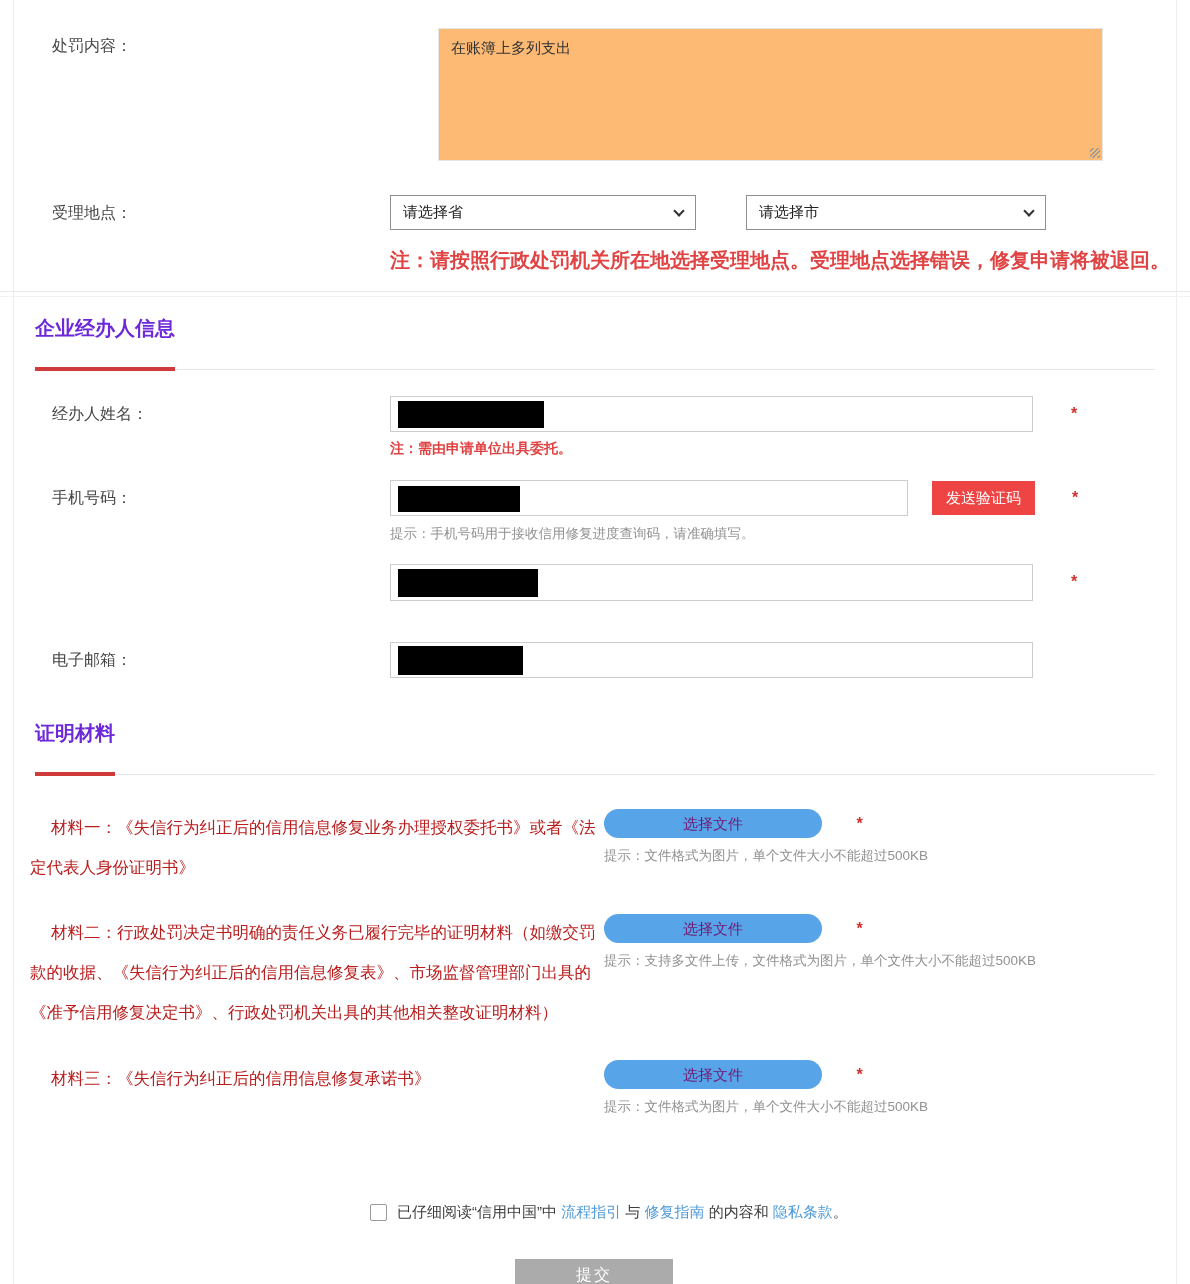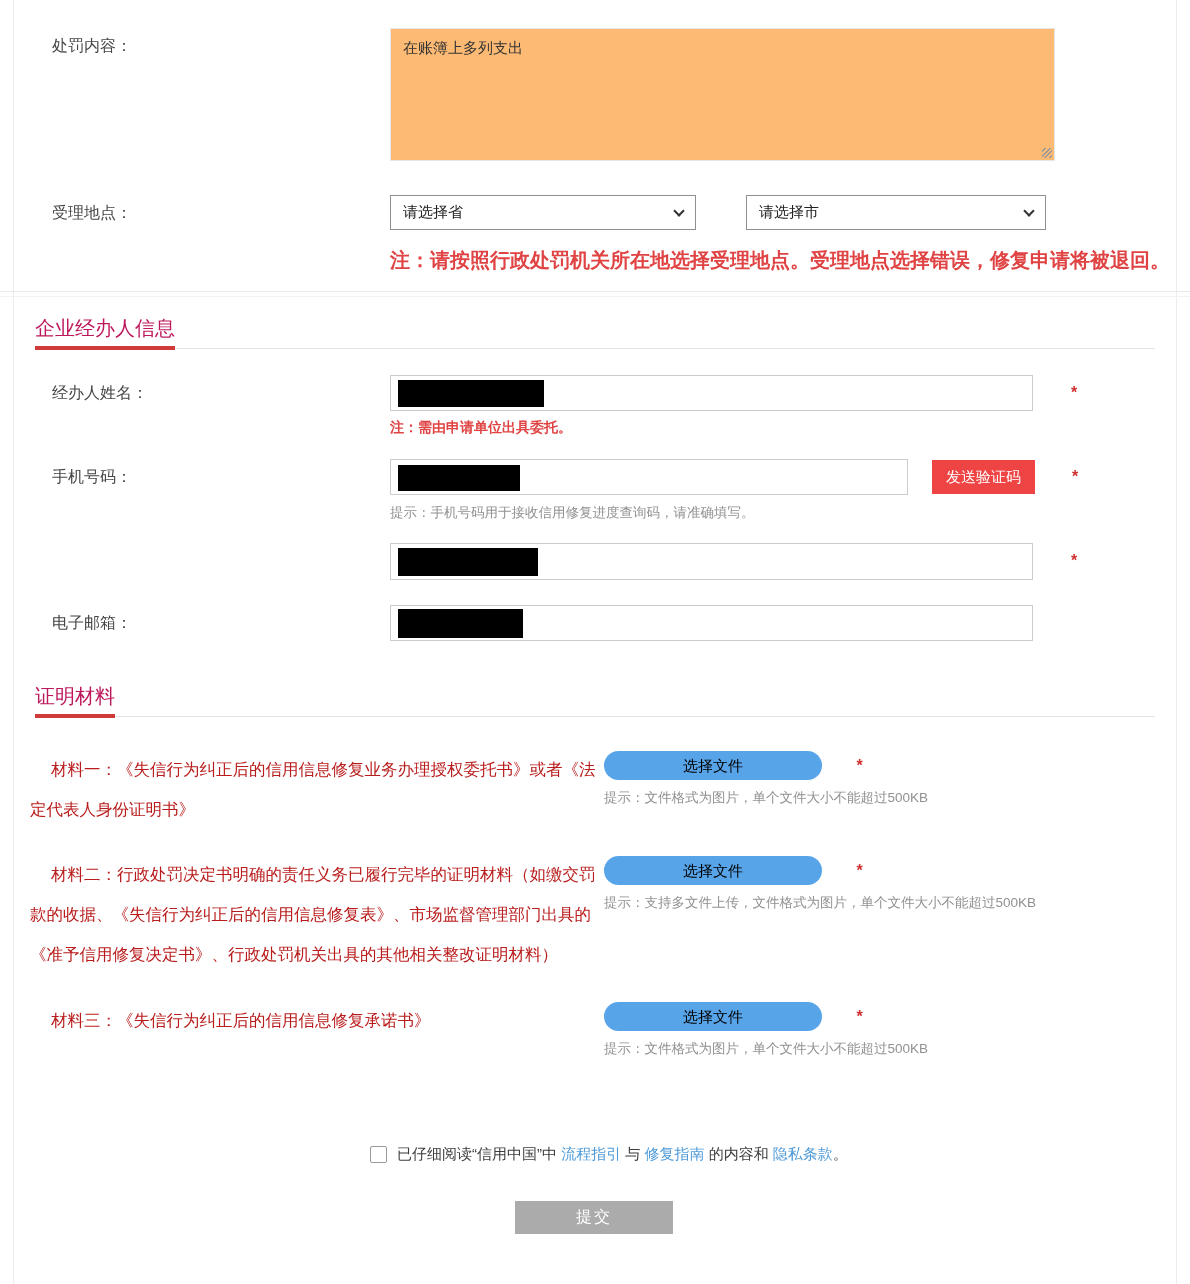--- a/index.html
+++ b/index.html
@@ -14,21 +14,21 @@
   .vline.left { left:13px; }
   .vline.right { left:1176px; }
   .hline { position:absolute; left:0; right:0; height:1px; background:#e9e9e9; }
 
   
   .form-row { display:flex; align-items:flex-start; }
   .flabel { width:390px; padding-left:52px; font-size:16px; color:#454545; line-height:36px; flex:none; }
   .fcontent { flex:1; position:relative; }
 
   
-  .row-punish { padding-top:28px; }
+  .row-punish { padding-top:28px;gap:48px; }
   .punish-box {
     width:665px; height:133px; background:#fdba74; border:1px solid #e6e6e6;
     font-size:15px; color:#333; padding:10px 12px; position:relative;
   }
   .resize-handle {
     position:absolute; right:2px; bottom:2px; width:10px; height:10px;
     background:repeating-linear-gradient(135deg, transparent 0 2px, #9a9a9a 2px 3.2px);
   }
   .row-location { margin-top:34px; }
   .selects { display:flex; gap:50px; }
@@ -39,53 +39,53 @@
   }
   .sel.province { width:306px; }
   .sel.city { width:300px; }
   .chev { width:8px; height:8px; border-right:2px solid #333; border-bottom:2px solid #333; transform:rotate(45deg); margin-top:-4px; flex:none; }
   .red-note { color:#e04343; font-weight:bold; font-size:20px; margin-top:20px; line-height:20px; }
   .red-note.small { font-size:14px; margin-top:6px; }
 
   
   .sect-header { margin-left:35px; margin-right:35px; border-bottom:1px solid #e5e5e5; }
   .sect-header .htxt {
-    display:inline-block; font-size:20px; font-weight:normal; color:#be185d;
-    padding-bottom:4px; border-bottom:4px solid #cf3a3a; margin-bottom:-2px;
+    display:inline-block; font-size:20px; font-weight:bold; color:#6d28d9;
+    padding-bottom:25px; border-bottom:4px solid #cf3a3a; margin-bottom:-2px;
   }
   .sect-agent { margin-top:45px; }
   .sect-materials { margin-top:42px; }
 
   
   .tinput { height:36px; border:1px solid #ccc; background:#fff; position:relative; }
   .tinput.w-full { width:643px; }
   .tinput.w-phone { width:518px; }
   .redacted { position:absolute; left:7px; top:4px; background:#000; }
   .req { color:#d03030; font-size:16px; font-weight:bold; margin-left:38px; line-height:36px; display:inline-block; vertical-align:top; }
   .inline { display:flex; align-items:flex-start; }
   .hint { color:#919191; font-size:13.5px; margin-top:7px; line-height:21px; }
   .btn-code {
     width:103px; height:34px; background:#ef4444; color:#fff; border:none;
     font-size:15px; margin-left:24px; margin-top:1px; cursor:pointer;
     font-family:inherit;
   }
   .row-name { margin-top:26px; }
   .row-phone { margin-top:22px; }
   .row-code { margin-top:20px; }
-  .row-email { margin-top:25px;border-radius:7px; }
+  .row-email { margin-top:41px;border-radius:7px; }
 
   
   .mat-row { display:flex; margin-left:30px; }
   .mat-text {
     width:574px; font-size:16.5px; color:#b91c1c; line-height:40px;
     text-indent:21px; flex:none;
   }
   .mat-upload { margin-top:2px; }
   .btn-file {
-    width:218px; height:29px; border-radius:15px; background:#57a4e9; color:#000000;
+    width:218px; height:29px; border-radius:15px; background:#57a4e9; color:#701a75;
     border:none; font-size:15px; cursor:pointer; font-family:inherit;
     display:inline-block; line-height:29px; text-align:center; vertical-align:top;
   }
   .mat-upload .req { margin-left:30px; line-height:29px; }
   .mat-upload .hint { width:455px; }
   .mat-1 { margin-top:32px; }
   .mat-2 { margin-top:25px; }
   .mat-3 { margin-top:26px; }
 
   

